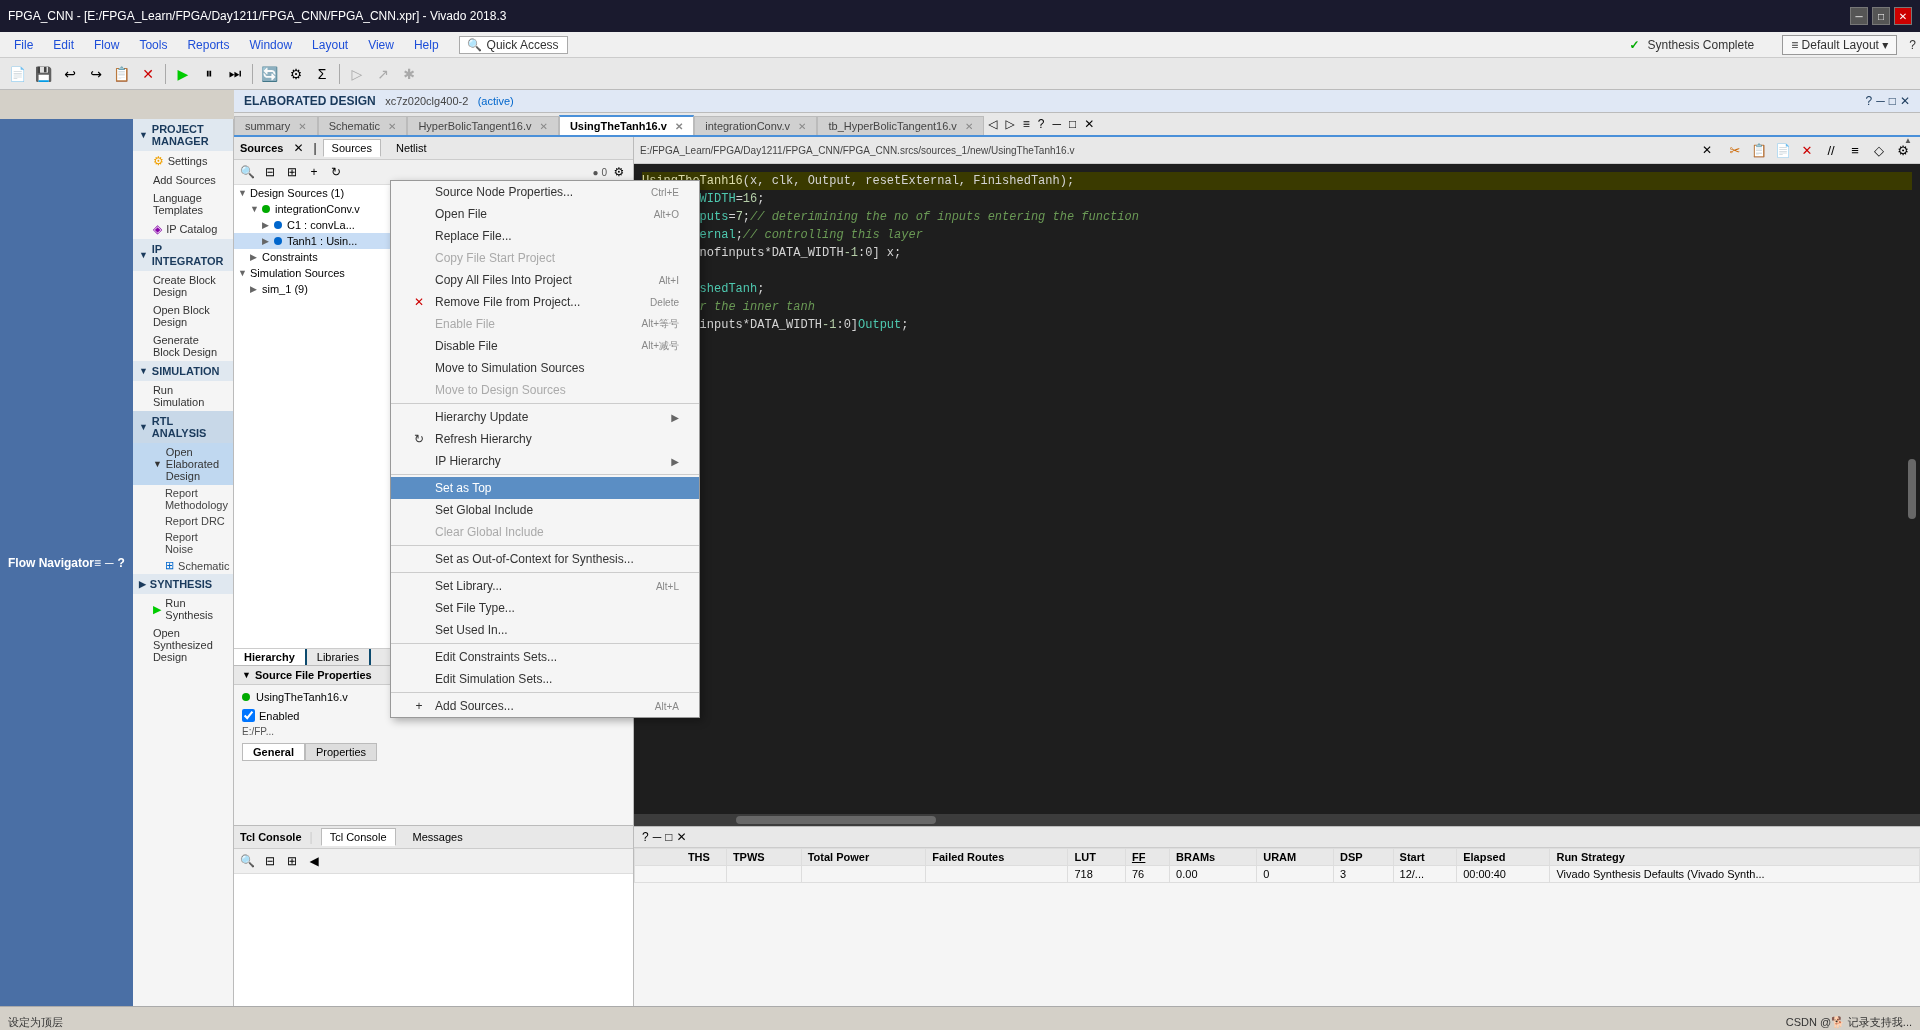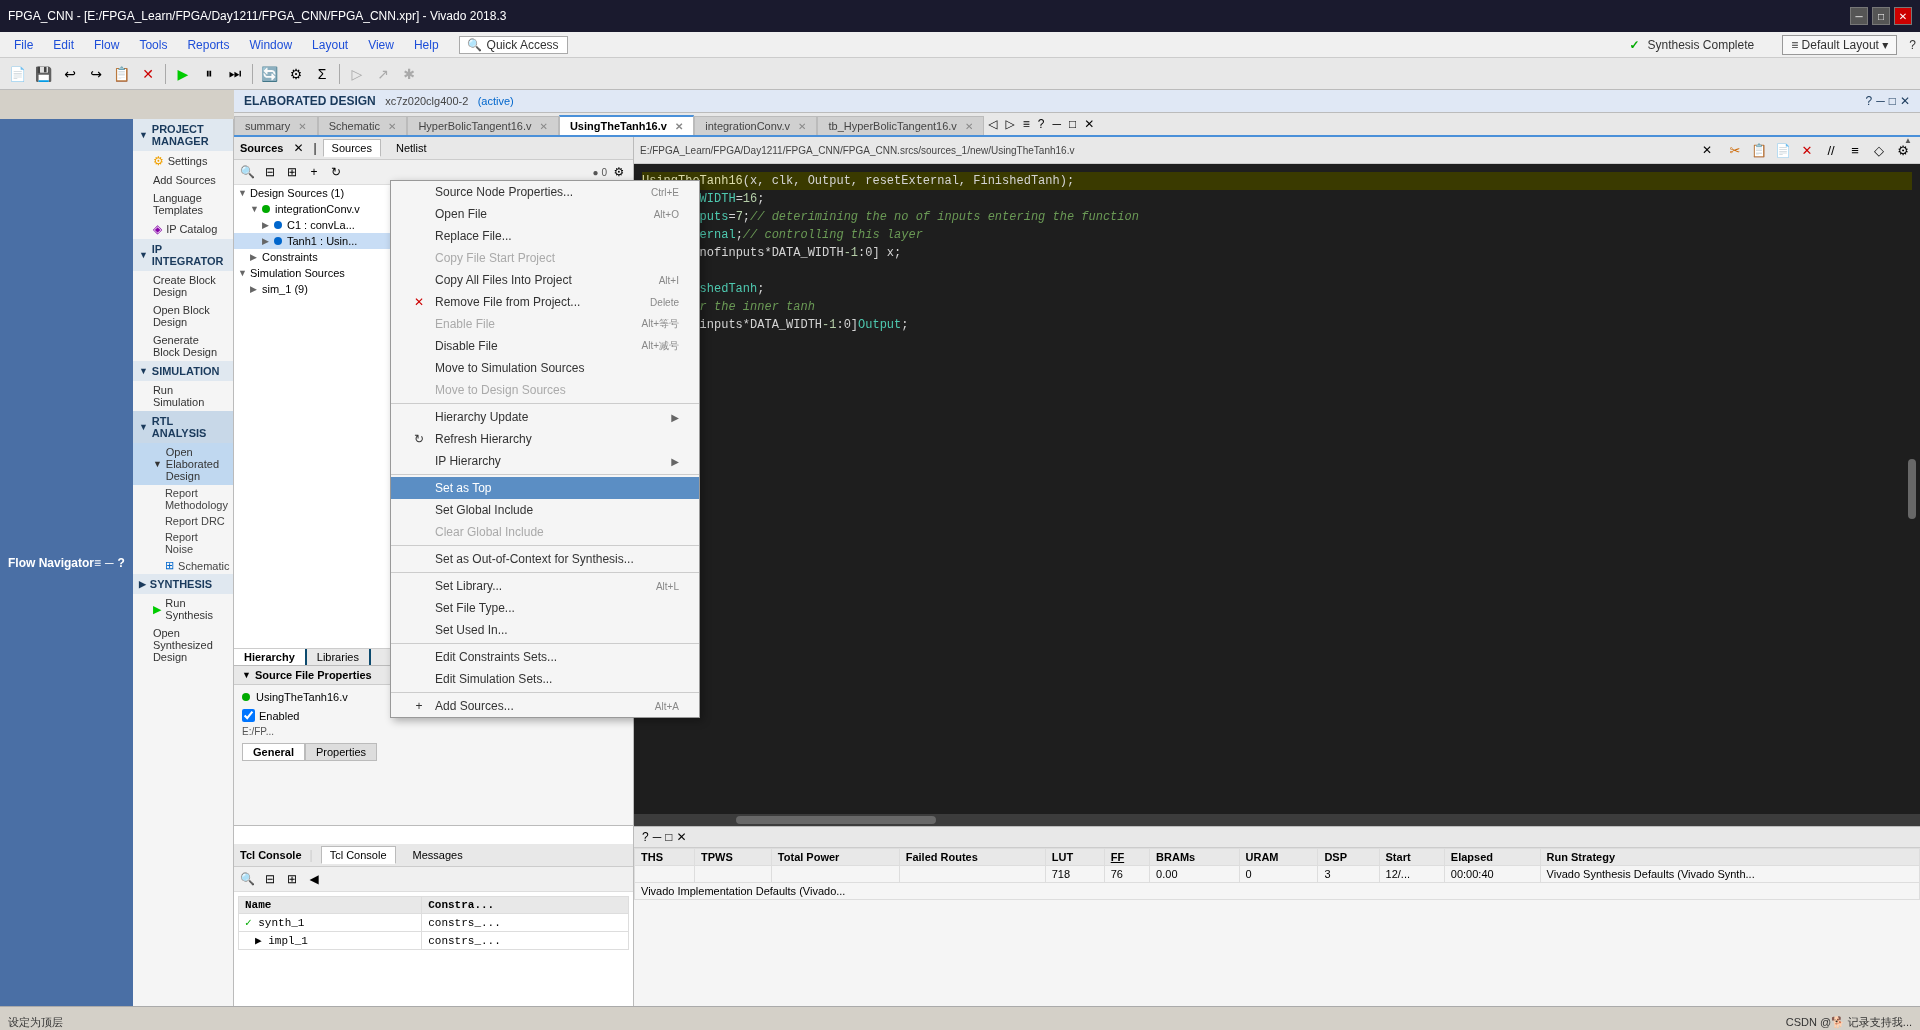--- a/index.html
+++ b/index.html
@@ -88,21 +88,21 @@
     #sfp-header { background: #e8e8e8; padding: 3px 8px; font-weight: bold; font-size: 11px; border-bottom: 1px solid #ccc; display: flex; align-items: center; }
     .sfp-content { padding: 6px 8px; font-size: 11px; }
     .sfp-file { display: flex; align-items: center; gap: 6px; margin-bottom: 6px; }
     .sfp-check { display: flex; align-items: center; gap: 4px; margin-bottom: 4px; }
     .sfp-tabs { display: flex; gap: 0; margin-top: 6px; }
     .sfp-tab { padding: 2px 10px; background: #ddd; border: 1px solid #bbb; font-size: 11px; cursor: pointer; }
     .sfp-tab.active { background: white; font-weight: bold; }
 
     
     #tcl-panel { height: 180px; background: #fff; display: flex; flex-direction: column; overflow: hidden; }
-    #tcl-header { background: #e8e8e8; display: flex; align-items: center; padding: 2px 6px; border-bottom: 1px solid #ccc; gap: 8px; margin-top: 18px; }
+    #tcl-header { background: #e8e8e8; display: flex; align-items: center; padding: 2px 6px; border-bottom: 1px solid #ccc; gap: 8px; }
     #tcl-title { font-weight: bold; font-size: 11px; }
     .tcl-toolbar { background: #f0f0f0; display: flex; padding: 2px 4px; gap: 2px; border-bottom: 1px solid #ddd; }
     .tcl-content { flex: 1; overflow-y: auto; padding: 4px; font-family: 'Courier New', monospace; font-size: 11px; }
 
     
     #right-panel { flex: 1; display: flex; flex-direction: column; overflow: hidden; }
     #editor-toolbar { background: #e8e8e8; display: flex; align-items: center; padding: 2px 6px; border-bottom: 1px solid #ccc; gap: 4px; justify-content: space-between; }
     #editor-path { font-size: 10px; color: #444; flex: 1; }
     .editor-tb-btn { width: 22px; height: 22px; border: 1px solid transparent; background: transparent; cursor: pointer; display: flex; align-items: center; justify-content: center; font-size: 13px; }
     #code-editor { flex: 1; overflow: auto; background: #1e1e1e; color: #d4d4d4; font-family: 'Courier New', monospace; font-size: 12px; padding: 8px; position: relative; }
@@ -425,42 +425,20 @@
             <span style="color:#ccc;">|</span>
             <div class="panel-tab active">Tcl Console</div>
             <div class="panel-tab">Messages</div>
           </div>
           <div class="tcl-toolbar">
             <button class="panel-tb-btn">🔍</button>
             <button class="panel-tb-btn">⊟</button>
             <button class="panel-tb-btn">⊞</button>
             <button class="panel-tb-btn">◀</button>
           </div>
-          <div class="tcl-content">
-            <table style="width:100%;border-collapse:collapse;font-size:11px;">
-              <thead>
-                <tr style="background:#e8e8e8;">
-                  <th style="text-align:left;padding:2px 6px;border:1px solid #ddd;">Name</th>
-                  <th style="text-align:left;padding:2px 6px;border:1px solid #ddd;">Constra...</th>
-                </tr>
-              </thead>
-              <tbody>
-                <tr>
-                  <td style="padding:2px 6px;border:1px solid #ddd;">
-                    <span style="color:#00aa00;">✓</span> synth_1
-                  </td>
-                  <td style="padding:2px 6px;border:1px solid #ddd;">constrs_...</td>
-                </tr>
-                <tr>
-                  <td style="padding:2px 6px;border:1px solid #ddd;padding-left:16px;">▶ impl_1</td>
-                  <td style="padding:2px 6px;border:1px solid #ddd;">constrs_...</td>
-                </tr>
-              </tbody>
-            </table>
-          </div>
         </div>
 
       </div>
 
       <div id="right-panel">
 
         <div id="editor-toolbar">
           <span id="editor-path">E:/FPGA_Learn/FPGA/Day1211/FPGA_CNN/FPGA_CNN.srcs/sources_1/new/UsingTheTanh16.v</span>
           <span style="cursor:pointer; margin-left:8px;">✕</span>
           <div style="display:flex; gap:2px; margin-left:8px;">
@@ -500,21 +478,21 @@
           <div style="background:#e8e8e8;padding:3px 8px;border-bottom:1px solid #ccc;display:flex;align-items:center;gap:4px;">
             <span style="cursor:pointer;">?</span>
             <span style="cursor:pointer;">─</span>
             <span style="cursor:pointer;">□</span>
             <span style="cursor:pointer;">✕</span>
           </div>
           <div style="overflow-x:auto;flex:1;">
             <table style="width:100%;border-collapse:collapse;font-size:11px;">
               <thead>
                 <tr style="background:#e8e8e8;">
-                  <th style="text-align:left;padding:2px 6px;border:1px solid #ddd;white-space:nowrap;">THS</th>
+                  <th style="text-align:right;padding:2px 16px;border:1px solid #ddd;white-space:nowrap;">THS</th>
                   <th style="text-align:left;padding:2px 6px;border:1px solid #ddd;">TPWS</th>
                   <th style="text-align:left;padding:2px 6px;border:1px solid #ddd;">Total Power</th>
                   <th style="text-align:left;padding:2px 6px;border:1px solid #ddd;">Failed Routes</th>
                   <th style="text-align:left;padding:2px 6px;border:1px solid #ddd;">LUT</th>
                   <th style="text-align:left;padding:2px 6px;border:1px solid #ddd;text-decoration:underline;">FF</th>
                   <th style="text-align:left;padding:2px 6px;border:1px solid #ddd;">BRAMs</th>
                   <th style="text-align:left;padding:2px 6px;border:1px solid #ddd;">URAM</th>
                   <th style="text-align:left;padding:2px 6px;border:1px solid #ddd;">DSP</th>
                   <th style="text-align:left;padding:2px 6px;border:1px solid #ddd;">Start</th>
                   <th style="text-align:left;padding:2px 6px;border:1px solid #ddd;">Elapsed</th>
@@ -529,23 +507,20 @@
                   <td style="padding:2px 6px;border:1px solid #ddd;"></td>
                   <td style="padding:2px 6px;border:1px solid #ddd;">718</td>
                   <td style="padding:2px 6px;border:1px solid #ddd;">76</td>
                   <td style="padding:2px 6px;border:1px solid #ddd;">0.00</td>
                   <td style="padding:2px 6px;border:1px solid #ddd;">0</td>
                   <td style="padding:2px 6px;border:1px solid #ddd;">3</td>
                   <td style="padding:2px 6px;border:1px solid #ddd;">12/...</td>
                   <td style="padding:2px 6px;border:1px solid #ddd;">00:00:40</td>
                   <td style="padding:2px 6px;border:1px solid #ddd;">Vivado Synthesis Defaults (Vivado Synth...</td>
                 </tr>
-                <tr>
-                  <td colspan="12" style="padding:2px 6px;border:1px solid #ddd;">Vivado Implementation Defaults (Vivado...</td>
-                </tr>
               </tbody>
             </table>
           </div>
         </div>
 
       </div>
 
     </div>
 
   </div>

